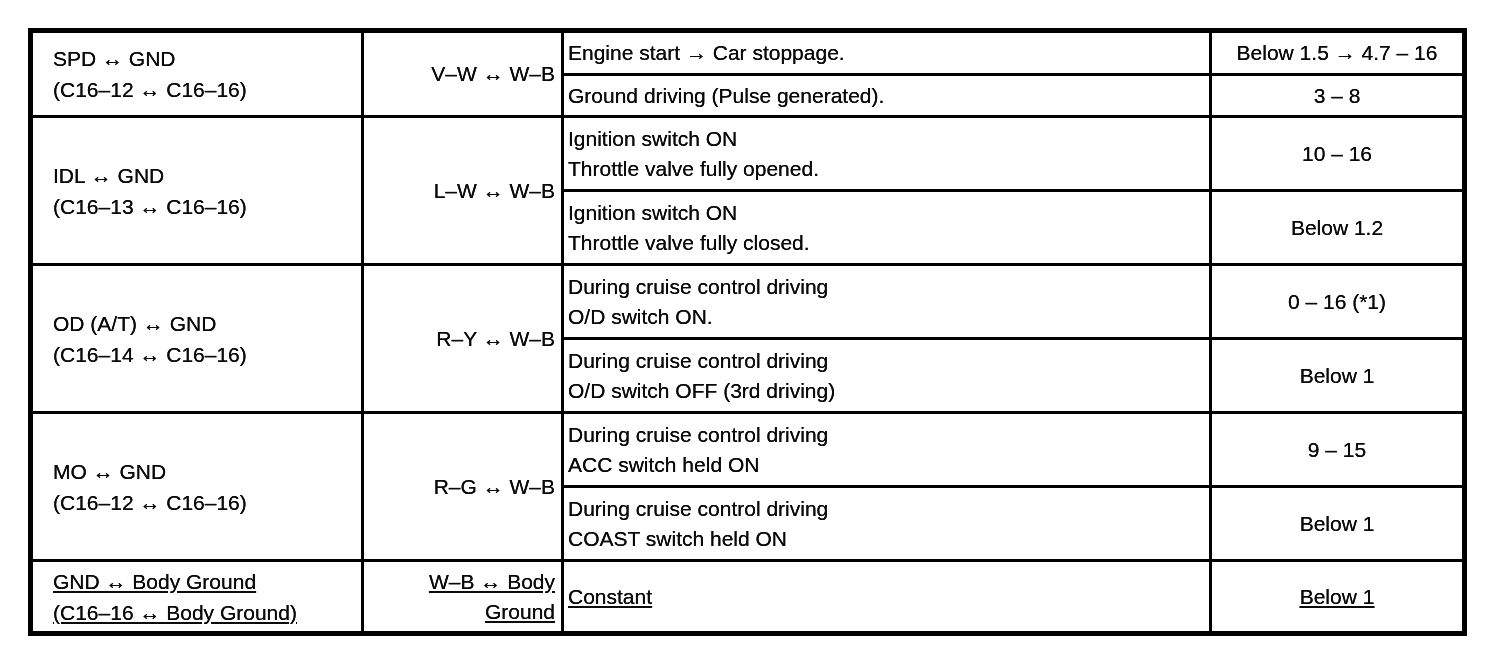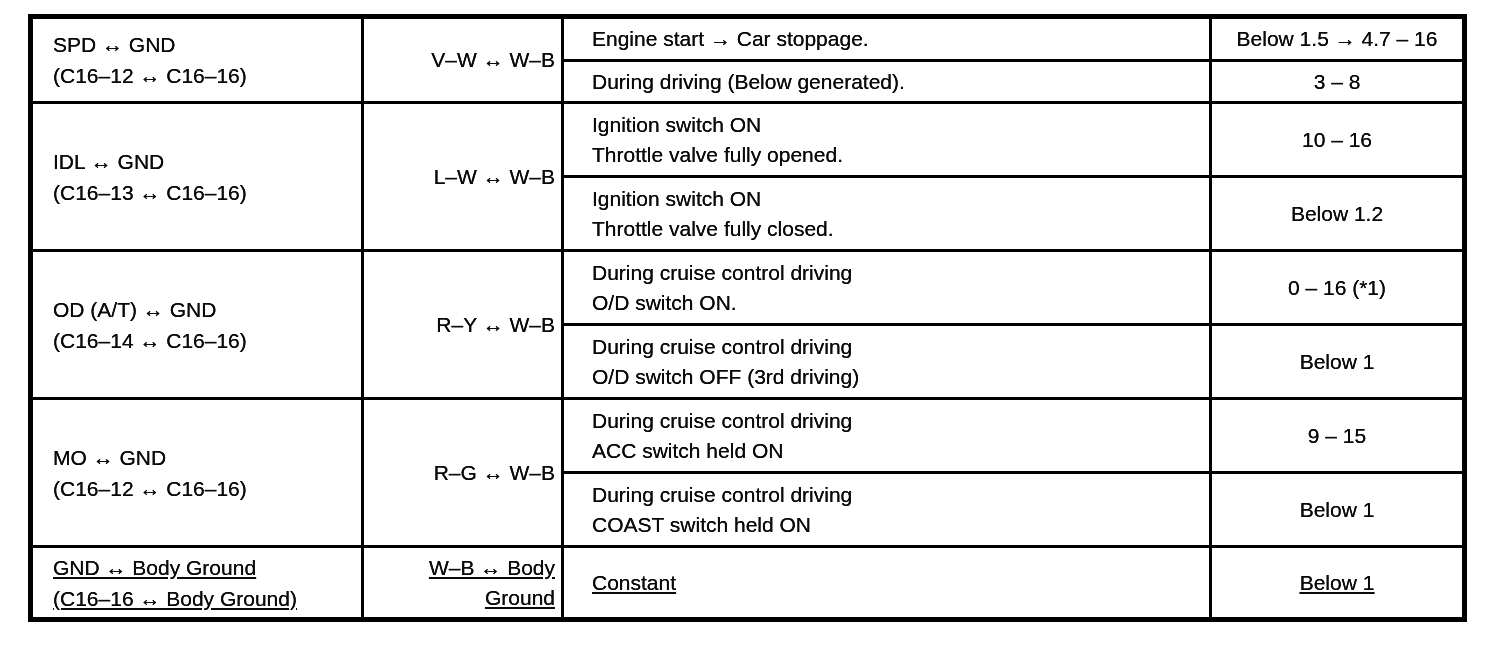--- a/index.html
+++ b/index.html
@@ -28,34 +28,35 @@
   }
   table.spec-table td {
     border: 3px solid #000;
     vertical-align: middle;
     font-size: 21px;
     white-space: pre-line;
     overflow: hidden;
   }
   table.spec-table {
     border: 5px solid #000;
+    margin-top: 14px;
   }
   td.c-term {
     padding-left: 20px;
     padding-right: 8px;
     text-align: left;
     line-height: 31px;
   }
   td.c-wire {
     text-align: right;
     line-height: 30px;
     padding: 0 6px;
   }
   td.c-cond {
-    padding-left: 28px;
+    padding-left: 4px;
     padding-right: 8px;
     text-align: left;
     line-height: 30px;
   }
   td.c-val {
     text-align: center;
     padding: 0 2px;
     line-height: 26px;
   }
   tr.h-44 { height: 44px; }
@@ -77,21 +78,21 @@
     <tbody>
 
       <tr class="h-44">
         <td class="c-term" rowspan="2">SPD ↔ GND
 (C16–12 ↔ C16–16)</td>
         <td class="c-wire" rowspan="2">V–W ↔ W–B</td>
         <td class="c-cond">Engine start → Car stoppage.</td>
         <td class="c-val">Below 1.5 → 4.7 – 16</td>
       </tr>
       <tr class="h-42">
-        <td class="c-cond">During driving (Below generated).</td>
+        <td class="c-cond">Ground driving (Pulse generated).</td>
         <td class="c-val">3 – 8</td>
       </tr>
 
       <tr class="h-74">
         <td class="c-term" rowspan="2">IDL ↔ GND
 (C16–13 ↔ C16–16)</td>
         <td class="c-wire" rowspan="2">L–W ↔ W–B</td>
         <td class="c-cond">Ignition switch ON
 Throttle valve fully opened.</td>
         <td class="c-val">10 – 16</td>

